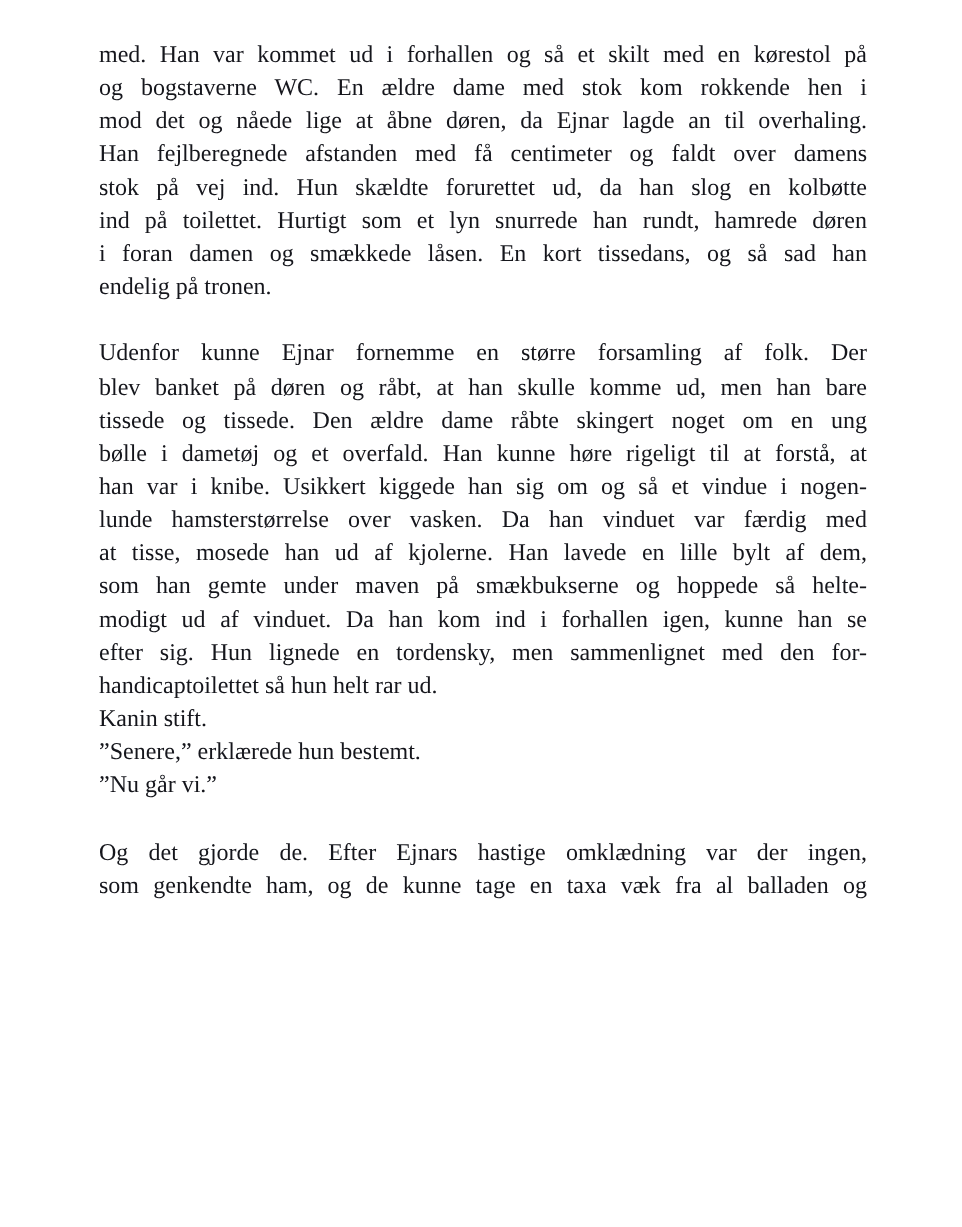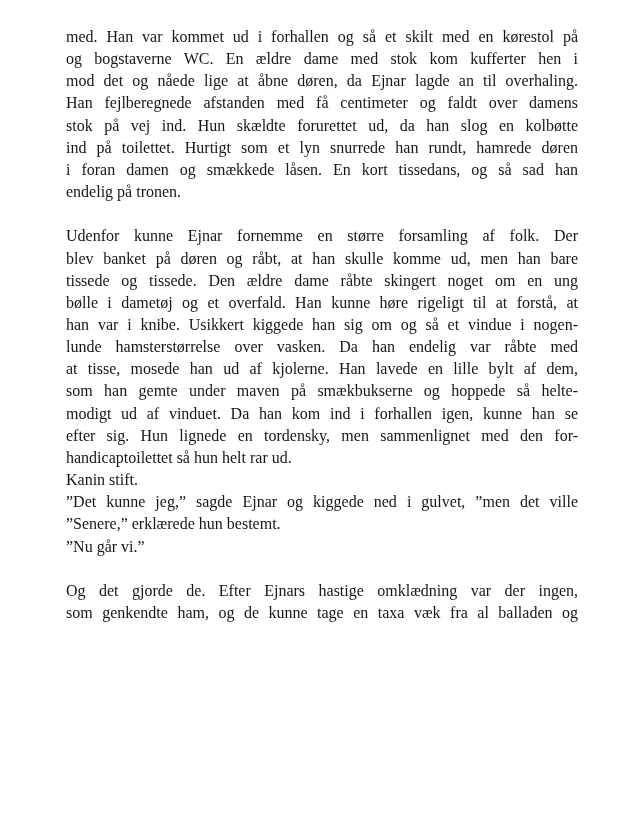--- a/index.html
+++ b/index.html
@@ -52,51 +52,50 @@
   }
 </style>
 </head>
 <body>
 
 <div class="page">
   <div class="text-column">
 
     <p class="para">
       <span class="line">med. Han var kommet ud i forhallen og så et skilt med en kørestol på</span>
-      <span class="line">og bogstaverne WC. En ældre dame med stok kom kufferter hen i</span>
+      <span class="line">og bogstaverne WC. En ældre dame med stok kom rokkende hen i</span>
       <span class="line">mod det og nåede lige at åbne døren, da Ejnar lagde an til overhaling.</span>
       <span class="line">Han fejlberegnede afstanden med få centimeter og faldt over damens</span>
       <span class="line">stok på vej ind. Hun skældte forurettet ud, da han slog en kolbøtte</span>
       <span class="line">ind på toilettet. Hurtigt som et lyn snurrede han rundt, hamrede døren</span>
       <span class="line">i foran damen og smækkede låsen. En kort tissedans, og så sad han</span>
       <span class="line last">endelig på tronen.</span>
     </p>
 
     <div class="para-gap"></div>
 
     <p class="para">
       <span class="line">Udenfor kunne Ejnar fornemme en større forsamling af folk. Der</span>
       <span class="line">blev banket på døren og råbt, at han skulle komme ud, men han bare</span>
       <span class="line">tissede og tissede. Den ældre dame råbte skingert noget om en ung</span>
       <span class="line">bølle i dametøj og et overfald. Han kunne høre rigeligt til at forstå, at</span>
       <span class="line">han var i knibe. Usikkert kiggede han sig om og så et vindue i nogen-</span>
-      <span class="line">lunde hamsterstørrelse over vasken. Da han endelig var råbte med</span>
+      <span class="line">lunde hamsterstørrelse over vasken. Da han vinduet var færdig med</span>
       <span class="line">at tisse, mosede han ud af kjolerne. Han lavede en lille bylt af dem,</span>
       <span class="line">som han gemte under maven på smækbukserne og hoppede så helte-</span>
       <span class="line">modigt ud af vinduet. Da han kom ind i forhallen igen, kunne han se</span>
       <span class="line">efter sig. Hun lignede en tordensky, men sammenlignet med den for-</span>
       <span class="line last">handicaptoilettet så hun helt rar ud.</span>
     </p>
 
     <p class="para">
       <span class="line last">Kanin stift.</span>
     </p>
 
     <p class="para">
-      <span class="line">”Det kunne jeg,” sagde Ejnar og kiggede ned i gulvet, ”men det ville</span>
     </p>
 
     <p class="para">
       <span class="line last">”Senere,” erklærede hun bestemt.</span>
     </p>
 
     <p class="para">
       <span class="line last">”Nu går vi.”</span>
     </p>
 

